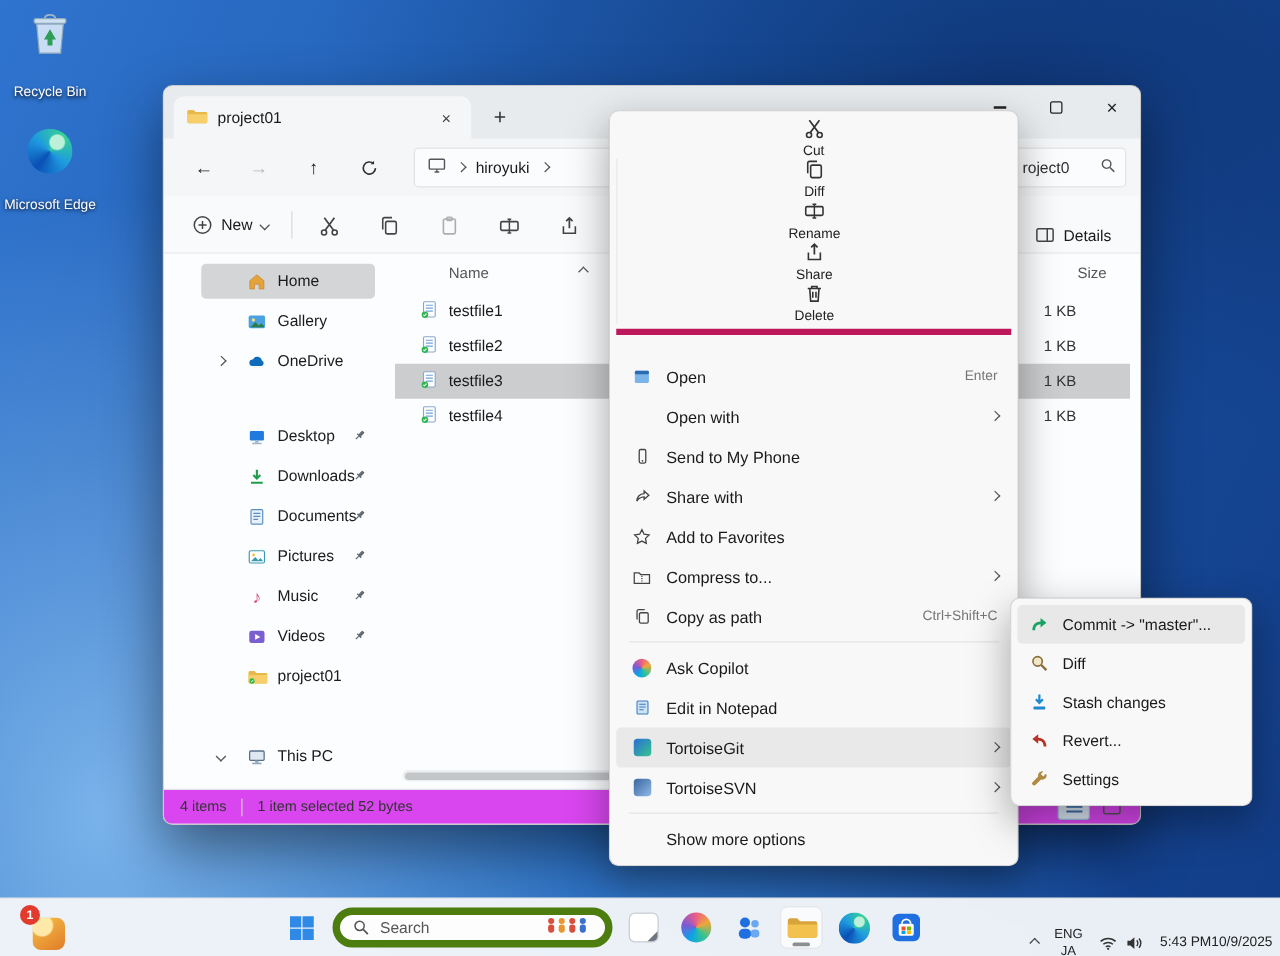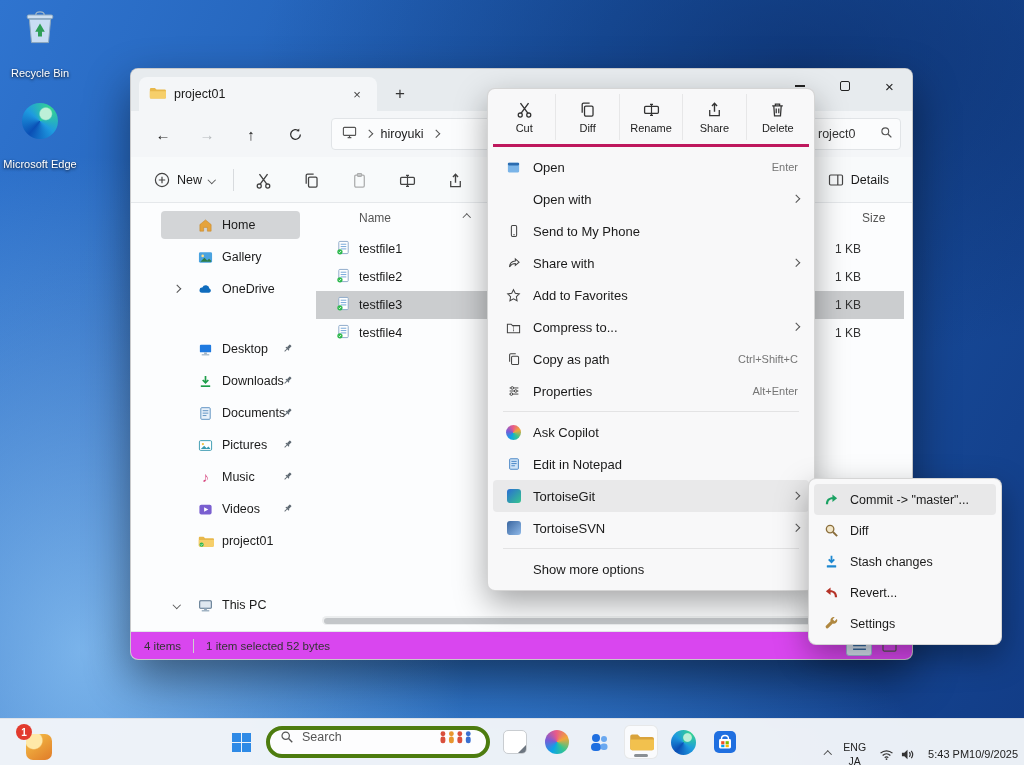--- a/index.html
+++ b/index.html
@@ -49,21 +49,21 @@
     border:1px solid #e1e4e7; border-radius:4px; display:flex; align-items:center; font-size:12.5px; color:#333; }
   .searchbox .stext { padding-left:30px; white-space:nowrap; overflow:hidden; }
   .searchbox .mag { position:absolute; right:7px; }
 
   .toolbar { height:46px; flex:0 0 46px; background:#f8fafb; border-bottom:1px solid #e5e8eb; position:relative; }
   .new-btn { position:absolute; left:12px; top:7px; height:32px; border-radius:4px; display:flex;
     align-items:center; gap:7px; padding:0 11px; font-size:12.5px; color:#1a1a1a; }
   .tsep { position:absolute; left:102px; top:12px; width:1px; height:22px; background:#d8dbde; }
   .tico { position:absolute; top:7px; width:40px; height:32px; display:flex; align-items:center;
     justify-content:center; border-radius:4px; }
-  .details-btn { position:absolute; right:14px; top:7px; height:32px; display:flex; align-items:center;
+  .details-btn { position:absolute; right:14px; top:7px; height:32px; display:flex; align-items:flex-end;
     gap:7px; padding:0 9px; font-size:12.5px; border-radius:4px; }
 
   .content { flex:1; display:flex; background:#fcfdfe; position:relative; }
   .sidebar { width:155px; flex:0 0 155px; padding-top:8px; position:relative;margin-left:28px; }
   .side-item { height:28px; margin:0 14px 4px 2px; border-radius:4px; display:flex; align-items:center;
     gap:8px; padding-left:36px; font-size:12.5px; position:relative; color:#1b1b1b; }
   .side-item.sel { background:#d3d5d7; }
   .side-item .lchev { position:absolute; left:13px; }
   .side-item .pin { position:absolute; right:7px; top:8px; }
   .gap32 { margin-top:32px; } .gap36 { margin-top:36px; }
@@ -90,21 +90,21 @@
 
   
   .cr,.cd,.cu { width:5.5px; height:5.5px; border-right:1.4px solid #555; border-bottom:1.4px solid #555; display:inline-block; }
   .cr { transform:rotate(-45deg); }
   .cd { transform:rotate(45deg); }
   .cu { transform:rotate(-135deg); }
 
   
   .cmenu { position:absolute; left:487px; top:88px; width:328px; z-index:40; background:#f8f8f9;
     border:1px solid rgba(0,0,0,.14); border-radius:8px; box-shadow:0 12px 32px rgba(0,0,0,.35); padding:5px; }
-  .qa-row { display:flex; border-bottom:3px solid #be185d; padding-bottom:4px; margin-bottom:4px; }
+  .qa-row { display:flex; border-bottom:5px solid #be185d; padding-bottom:4px; margin-bottom:17px;flex-direction:column; }
   .qa-btn { flex:1; height:46px; display:flex; flex-direction:column; align-items:center; justify-content:center;
     gap:4px; font-size:11px; color:#222; border-radius:4px; }
   .qa-btn + .qa-btn { border-left:1px solid #e7e7e8; border-radius:0; }
   .mi { height:32px; border-radius:4px; display:flex; align-items:center; gap:11px; padding:0 11px 0 12px;
     font-size:13px; color:#1a1a1a; }
   .mi.hl { background:#e9e9ea; }
   .icw { width:17px; flex:0 0 17px; display:flex; justify-content:center; align-items:center; }
   .mshort { margin-left:auto; font-size:11px; color:#757575; }
   .mchev { margin-left:auto; }
   .msep { height:1px; background:#e3e3e4; margin:4px 10px; }
@@ -126,22 +126,22 @@
   .tb-badge .bicon { position:absolute; right:2px; bottom:2px; width:26px; height:26px; border-radius:7px;
     background:radial-gradient(circle at 30% 25%, #ffe9a8 0 30%, transparent 35%),
       linear-gradient(145deg,#f6c44a,#e07b28); }
   .tb-badge .bnum { position:absolute; left:2px; top:2px; width:16px; height:16px; border-radius:50%;
     background:#e23b2e; color:#fff; font-size:10px; font-weight:bold; display:flex; align-items:center; justify-content:center; }
   .tb-center { position:absolute; left:224px; top:6px; display:flex; align-items:center; gap:8px; }
   .tb-btn { width:34px; height:34px; border-radius:6px; display:flex; align-items:center; justify-content:center; position:relative; }
   .tb-btn.active { background:rgba(255,255,255,.75); border:1px solid rgba(0,0,0,.08); }
   .tb-btn.active::after { content:""; position:absolute; bottom:1px; left:50%; transform:translateX(-50%);
     width:14px; height:3px; border-radius:2px; background:#8a8f94; }
-  .search-pill { width:224px; height:32px; border-radius:16px; background:#fdfdfe; border:4px solid #4d7c0f;
-    display:flex; align-items:flex-start; gap:8px; padding:0 10px; font-size:12.5px; color:#555; }
+  .search-pill { width:224px; height:32px; border-radius:16px; background:#fdfdfe; border:6px solid #4d7c0f;
+    display:flex; align-items:center; gap:8px; padding:0 10px; font-size:12.5px; color:#555; }
   .white-sq { width:24px; height:24px; background:#fff; border:1px solid #c9cdd1; border-radius:5px; position:relative; overflow:hidden; }
   .white-sq::after { content:""; position:absolute; right:-1px; bottom:-1px; width:0; height:0;
     border-left:10px solid transparent; border-bottom:10px solid #6d7680; }
   .copilot-big { width:24px; height:24px; border-radius:50%;
     background: conic-gradient(from 210deg,#0aa3e8,#7b5bd6,#e85a8a,#f0a63a,#35c58f,#0aa3e8); }
   .edge-sm { width:25px; height:25px; }
   .tb-tray { position:absolute; right:6px; top:12px; height:47px; display:flex; align-items:center; gap:13px; }
   .lang { display:flex; flex-direction:column; align-items:center; font-size:10.5px; line-height:1.25; color:#222; }
   .clock { display:flex; flex-direction:row; font-size:11px; line-height:1.3; color:#222; }
   .tray-ics { display:flex; align-items:center; gap:6px; }
@@ -616,32 +616,20 @@
     <div class="mi">
       <span class="icw">
         <svg viewBox="0 0 16 16" width="14" height="14">
             <rect x="5.2" y="4.8" width="8" height="9.4" rx="1.2" fill="none" stroke="#444" stroke-width="1.2"></rect>
             <path d="M3 11V3.3A1.3 1.3 0 0 1 4.3 2H10" fill="none" stroke="#444" stroke-width="1.2"></path>
           </svg>
       </span>
       <span>Copy as path</span>
       <span class="mshort">Ctrl+Shift+C</span>
     </div>
-    <div class="mi">
-      <span class="icw">
-        <svg viewBox="0 0 16 16" width="14" height="14">
-            <path d="M3 4.5h10M3 8h10M3 11.5h10" stroke="#444" stroke-width="1.1"></path>
-            <circle cx="6" cy="4.5" r="1.5" fill="#f8f8f9" stroke="#444" stroke-width="1.1"></circle>
-            <circle cx="10" cy="8" r="1.5" fill="#f8f8f9" stroke="#444" stroke-width="1.1"></circle>
-            <circle cx="5" cy="11.5" r="1.5" fill="#f8f8f9" stroke="#444" stroke-width="1.1"></circle>
-          </svg>
-      </span>
-      <span>Properties</span>
-      <span class="mshort">Alt+Enter</span>
-    </div>
 
     <div class="msep"></div>
 
     <div class="mi">
       <span class="icw">
           <span class="copilot-dot"></span>
         </span>
       <span>Ask Copilot</span>
     </div>
     <div class="mi">

